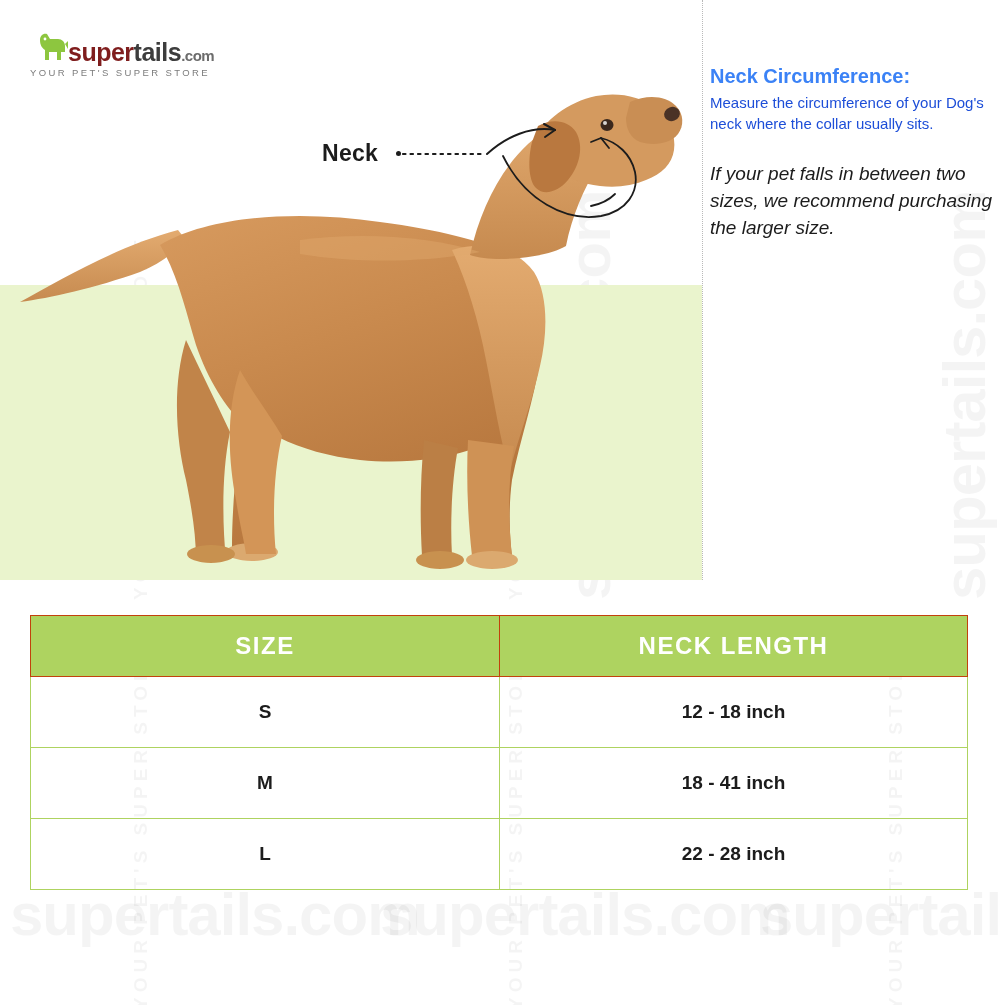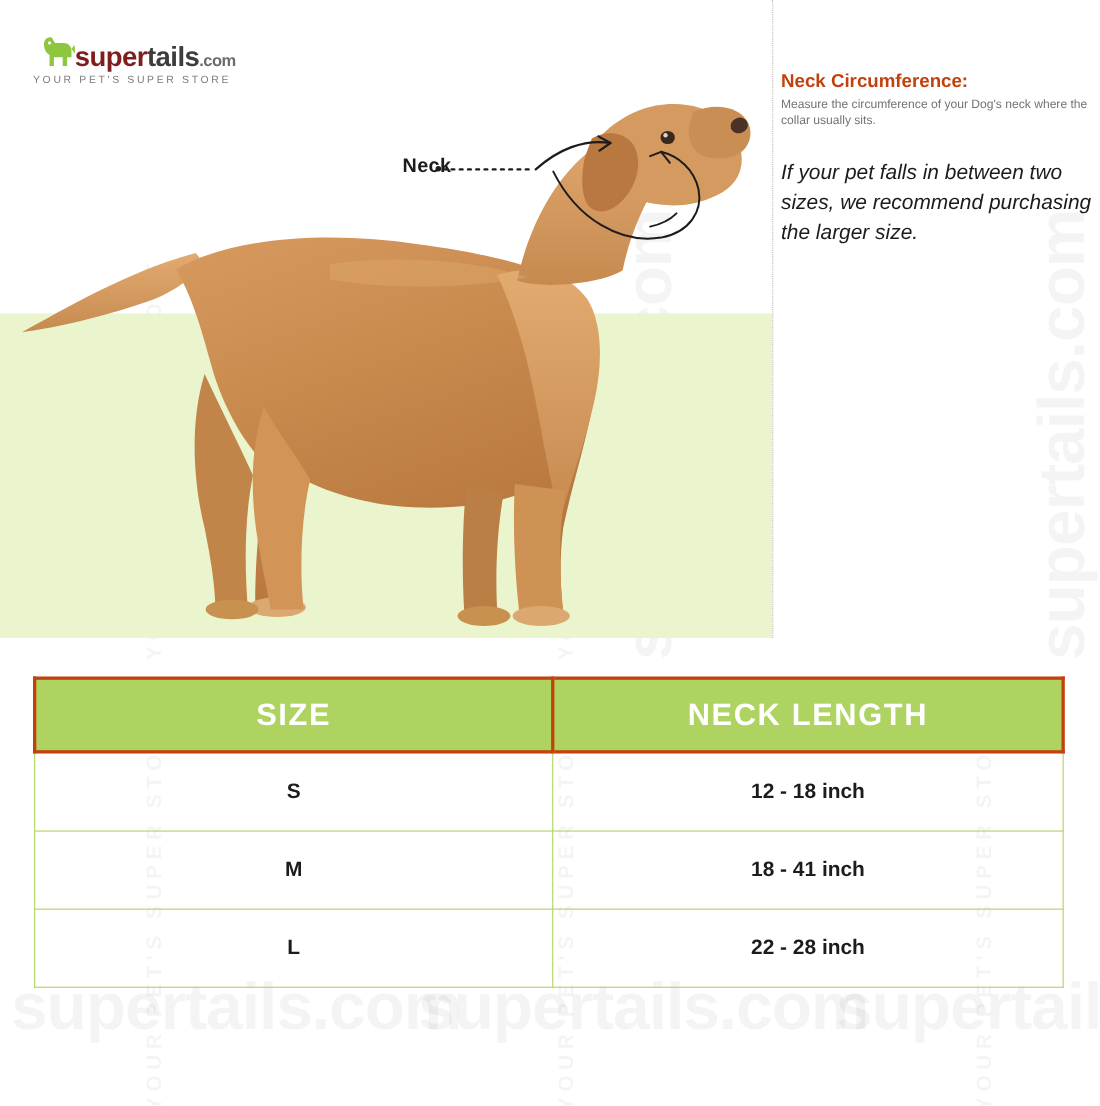--- a/index.html
+++ b/index.html
@@ -109,53 +109,52 @@
     top: 40px;
     width: 702px;
     height: 530px;
   }
 
   
   .neck-label {
     position: absolute;
     left: 322px;
     top: 140px;
-    font-size: 18px;
+    font-size: 23px;
     font-weight: bold;
     color: #1c1c1c;
     letter-spacing: 0.3px;
-    margin-left: 44px;
   }
   .neck-dot {
     position: absolute;
     left: 396px;
     top: 151px;
     width: 5px;
     height: 5px;
     border-radius: 50%;
     background: #1c1c1c;
   }
 
   
   .info {
     position: absolute;
     left: 710px;
     top: 62px;
     width: 282px;
   }
   .info-title {
-    font-size: 17px;
-    font-weight: bold;
-    color: #c2410c;
+    font-size: 20px;
+    font-weight: bold;
+    color: #3b82f6;
     margin: 0 0 2px 0;
     line-height: 1.4;
   }
   .info-body {
-    font-size: 11px;
-    color: #737373;
+    font-size: 15px;
+    color: #1d4ed8;
     line-height: 1.42;
     margin: 0;
   }
   .info-note {
     font-size: 19px;
     color: #1c1c1c;
     line-height: 1.42;
     font-style: italic;
     margin: 26px 0 0 0;
   }
@@ -166,25 +165,25 @@
     left: 30px;
     top: 615px;
     width: 938px;
     border-collapse: collapse;
     z-index: 12;
     table-layout: fixed;
   }
   .size-table th {
     background: #aed360;
     color: #ffffff;
-    font-size: 28px;
+    font-size: 24px;
     font-weight: bold;
     letter-spacing: 1.5px;
     padding: 16px 0;
-    border: 3px solid #c2410c;
+    border: 1px solid #c2410c;
     text-align: center;
   }
   .size-table td {
     border: 1px solid #aed360;
     text-align: center;
     font-size: 19px;
     font-weight: bold;
     color: #1c1c1c;
     padding: 24px 0;
     background: transparent;

